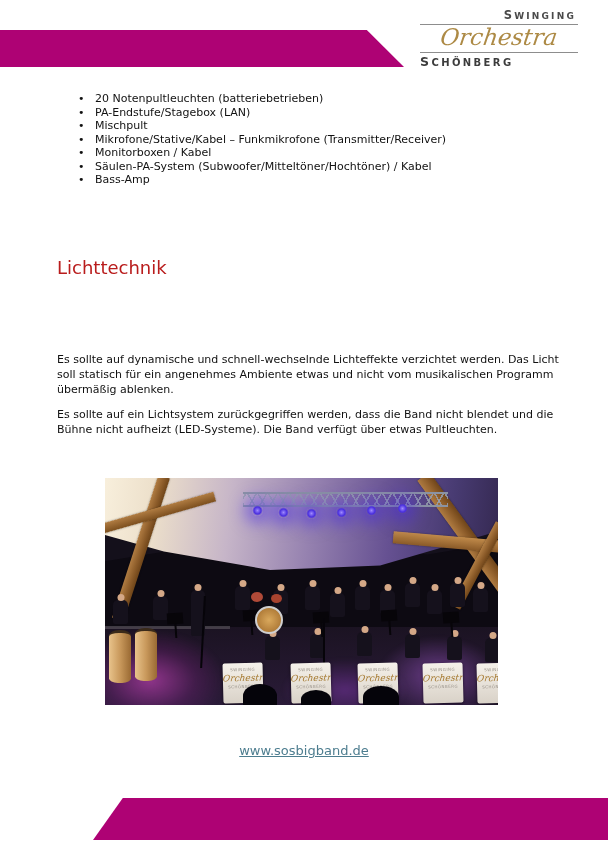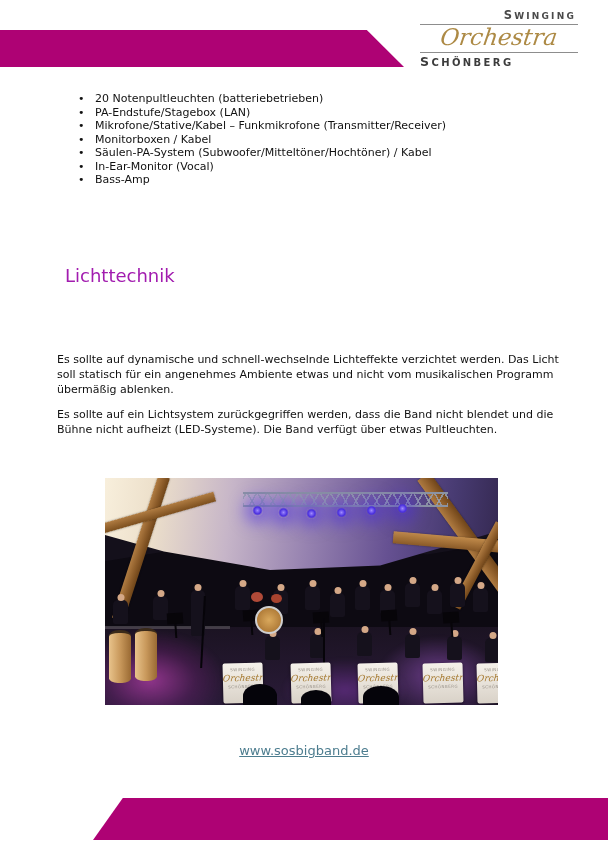--- a/index.html
+++ b/index.html
@@ -29,21 +29,21 @@
     text-transform:uppercase;line-height:13px;margin-top:2px;
   }
   .logo-line3::first-letter{font-size:12.5px;}
   
   .equipment{position:absolute;left:78px;top:92px;width:480px;margin:0;padding:0;list-style:none;}
   .equipment li{
     position:relative;font-size:11px;line-height:13.5px;color:#111;padding-left:17px;
   }
   .equipment li::before{content:"•";position:absolute;left:0;top:0;font-size:11px;color:#111;}
   .section-title{
-    position:absolute;left:57px;top:257px;margin:8px;font-size:18px;font-weight:400;color:#a21caf;
+    position:absolute;left:57px;top:257px;margin:0;font-size:18px;font-weight:400;color:#b91c1c;
   }
   .para{position:absolute;left:57px;width:502px;margin:0;font-size:11px;line-height:15px;color:#111;}
   .para.p1{top:311px;}
   .para.p2{top:352px;}
   .para.p3{top:407px;}
   
   .photo{
     position:absolute;left:105px;top:478px;width:393px;height:227px;overflow:hidden;
     background:#14101b;
   }
@@ -131,24 +131,24 @@
     <div class="logo-line1">Swinging</div>
     <div class="logo-rule"></div>
     <div class="logo-line2">Orchestra</div>
     <div class="logo-rule"></div>
     <div class="logo-line3">Schönberg</div>
   </div>
 
   <ul class="equipment">
     <li>20 Notenpultleuchten (batteriebetrieben)</li>
     <li>PA-Endstufe/Stagebox (LAN)</li>
+    <li>Mischpult</li>
     <li>Mikrofone/Stative/Kabel – Funkmikrofone (Transmitter/Receiver)</li>
     <li>Monitorboxen / Kabel</li>
     <li>Säulen-PA-System (Subwoofer/Mitteltöner/Hochtöner) / Kabel</li>
-    <li>In-Ear-Monitor (Vocal)</li>
     <li>Bass-Amp</li>
   </ul>
 
   <h1 class="section-title">Lichttechnik</h1>
   <p class="para p2">Es sollte auf dynamische und schnell-wechselnde Lichteffekte verzichtet werden. Das Licht soll statisch für ein angenehmes Ambiente etwas und nicht vom musikalischen Programm übermäßig ablenken.</p>
   <p class="para p3">Es sollte auf ein Lichtsystem zurückgegriffen werden, dass die Band nicht blendet und die Bühne nicht aufheizt (LED-Systeme). Die Band verfügt über etwas Pultleuchten.</p>
 
   <div class="photo">
     <div class="backdrop"></div>
     <div class="ceiling"></div>

